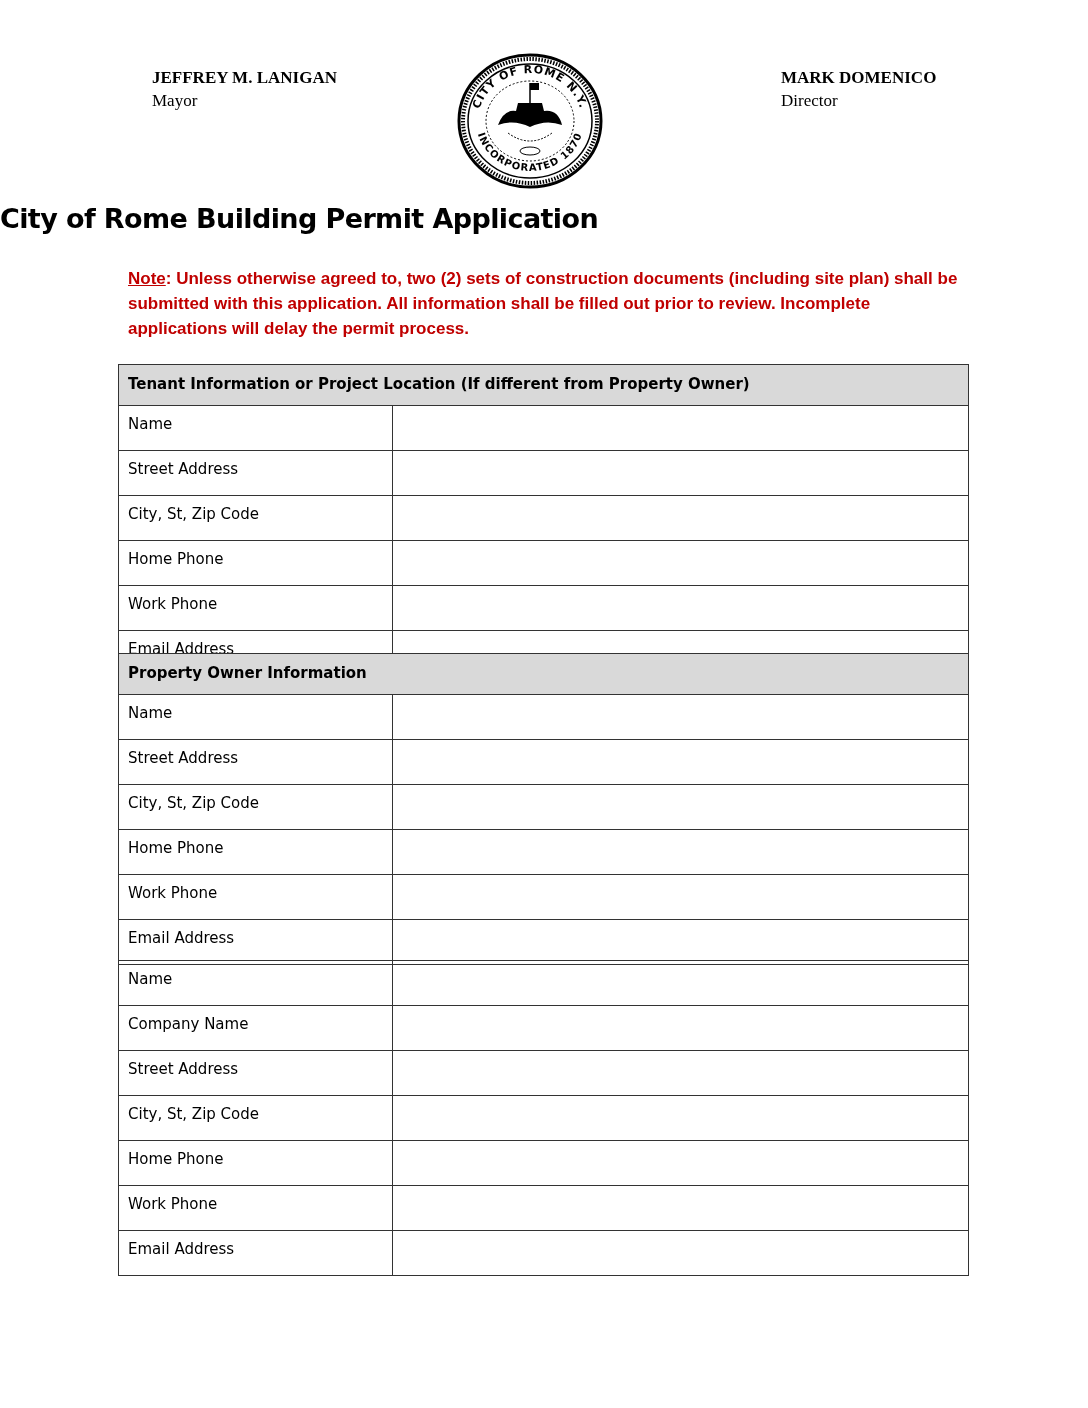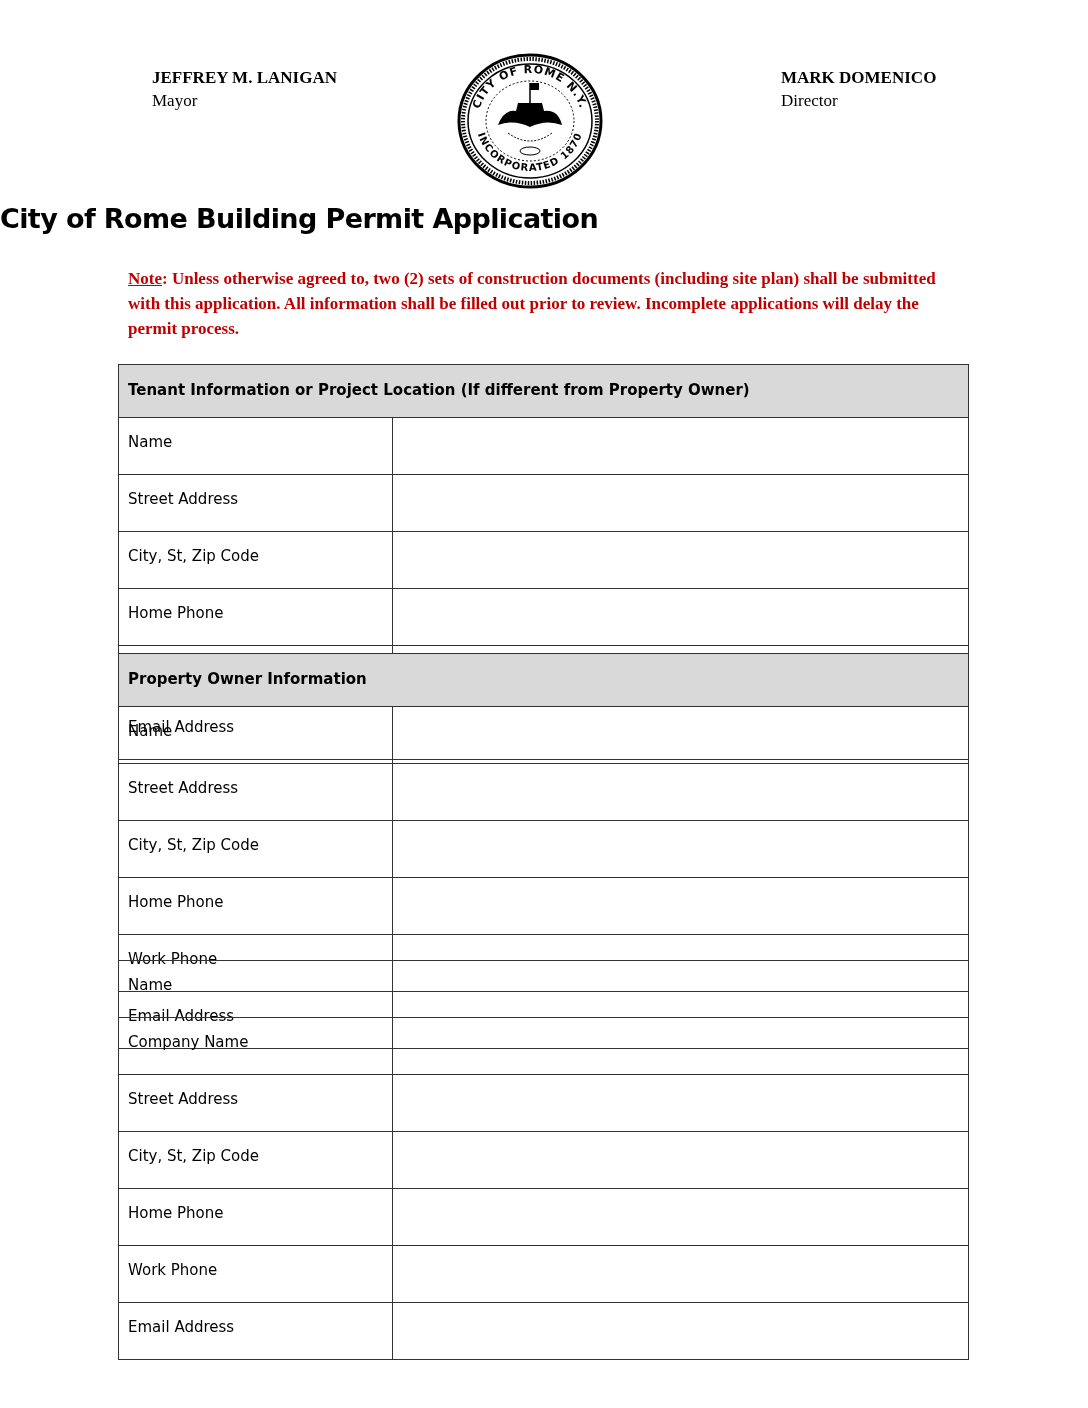--- a/index.html
+++ b/index.html
@@ -2,24 +2,24 @@
 <html><head>
 <meta charset="utf-8">
 <style>
   html, body { margin: 0; padding: 0; background: #ffffff; }
   body { width: 1088px; height: 1408px; position: relative; overflow: hidden; font-family: "Liberation Sans", sans-serif; color: #000; }
   .hdr-left { position: absolute; left: 128px; top: 66px; font-family: "Liberation Serif", serif; font-size: 17px; line-height: 23px; margin-left: 24px; }
   .hdr-right { position: absolute; left: 781px; top: 66px; font-family: "Liberation Serif", serif; font-size: 17px; line-height: 23px; }
   .hdr-name { font-weight: bold; }
   .seal { position: absolute; left: 456px; top: 53px; width: 148px; height: 136px; }
   .title { position: absolute; left: 0; width: 1088px; top: 203px; font-size: 27px; font-weight: bold; font-family: "DejaVu Sans", sans-serif; letter-spacing: -0.6px; }
-  .note { position: absolute; left: 128px; top: 266px; width: 830px; color: #c00000; font-weight: bold; font-size: 17px; line-height: 25px; font-family: Liberation Serif, serif; }
+  .note { position: absolute; left: 128px; top: 266px; width: 830px; color: #c00000; font-weight: bold; font-size: 17px; line-height: 25px; font-family: Liberation Sans, sans-serif; }
   .note .note-label { text-decoration: underline; }
   table.form { position: absolute; left: 118px; width: 851px; border-collapse: collapse; font-family: "DejaVu Sans", sans-serif; font-size: 15px; }
-  table.form td, table.form th { border: 1.5px solid #333; padding: 12px 9px; vertical-align: top; }
+  table.form td, table.form th { border: 1.5px solid #333; padding: 6px 9px; vertical-align: top; }
   table.form th { background: #d9d9d9; text-align: left; font-weight: bold; height: 28px; line-height: 26px; }
   table.form td { height: 32px; line-height: 24px; }
   table.form td.label { width: 255px; }
   table.form td.field { padding: 0; }
   table.form td.field input { width: 100%; height: 32px; border: none; background: transparent; box-sizing: border-box; padding: 0 8px; font-size: 15px; font-family: "DejaVu Sans", sans-serif; outline: none; }
 </style>
 </head>
 <body>
 
 <div class="hdr-left">

